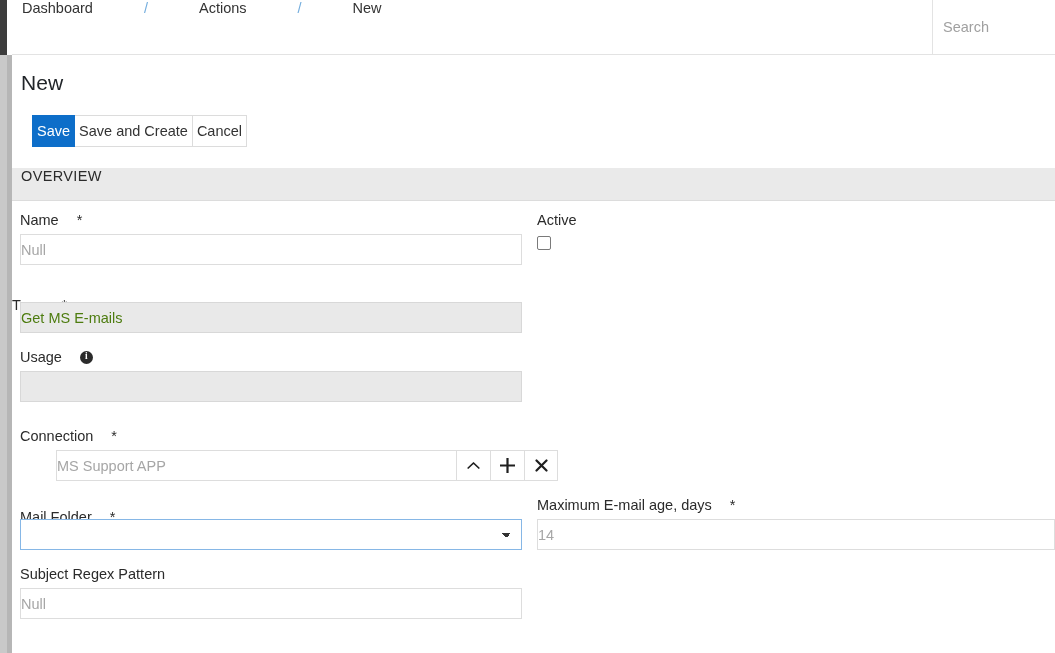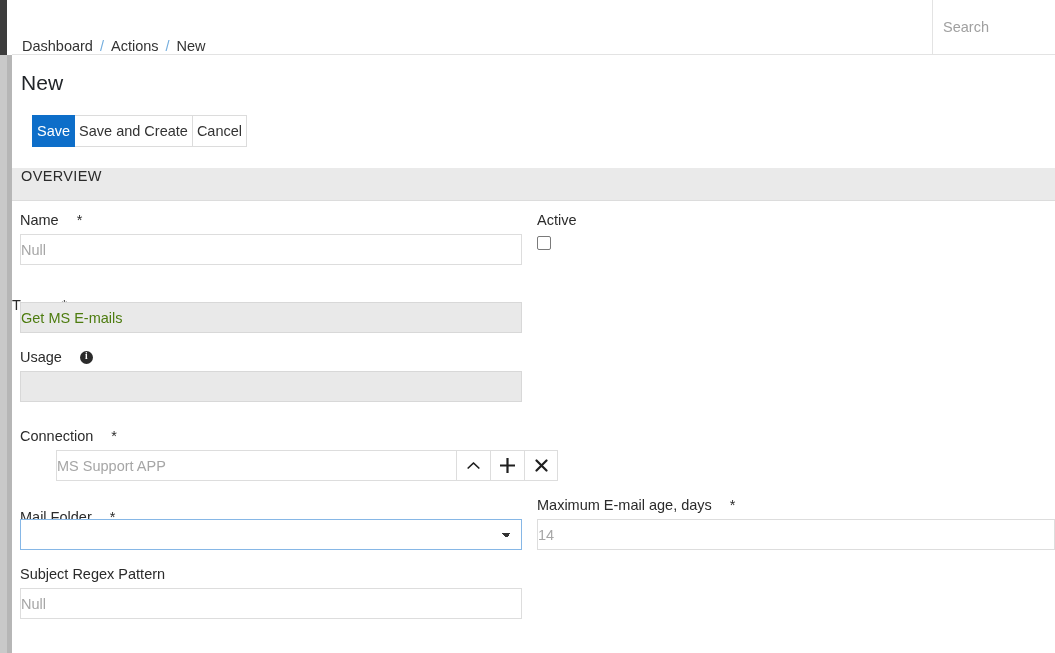--- a/index.html
+++ b/index.html
@@ -37,24 +37,25 @@
   
   .topbar {
     position: absolute; left: 12px; top: 0;
     width: 1043px; height: 55px;
     background: #ffffff;
     border-bottom: 1px solid #e3e3e3;
   }
   .breadcrumb {
     position: absolute; left: 10px; top: 0;
     height: 54px;
-    display: flex; align-items: flex-end;
+    display: flex; align-items: flex-start;
     font-size: 14.5px;
     color: #333333;
     white-space: nowrap;
+    gap: 44px;
   }
   .crumb { color: #333333; }
   .crumb-sep {
     color: #74aede;
     margin: 0 7px;
   }
   .search-wrap {
     position: absolute; right: 0; top: 0;
     width: 123px; height: 54px;
     border-left: 1px solid #e3e3e3;

